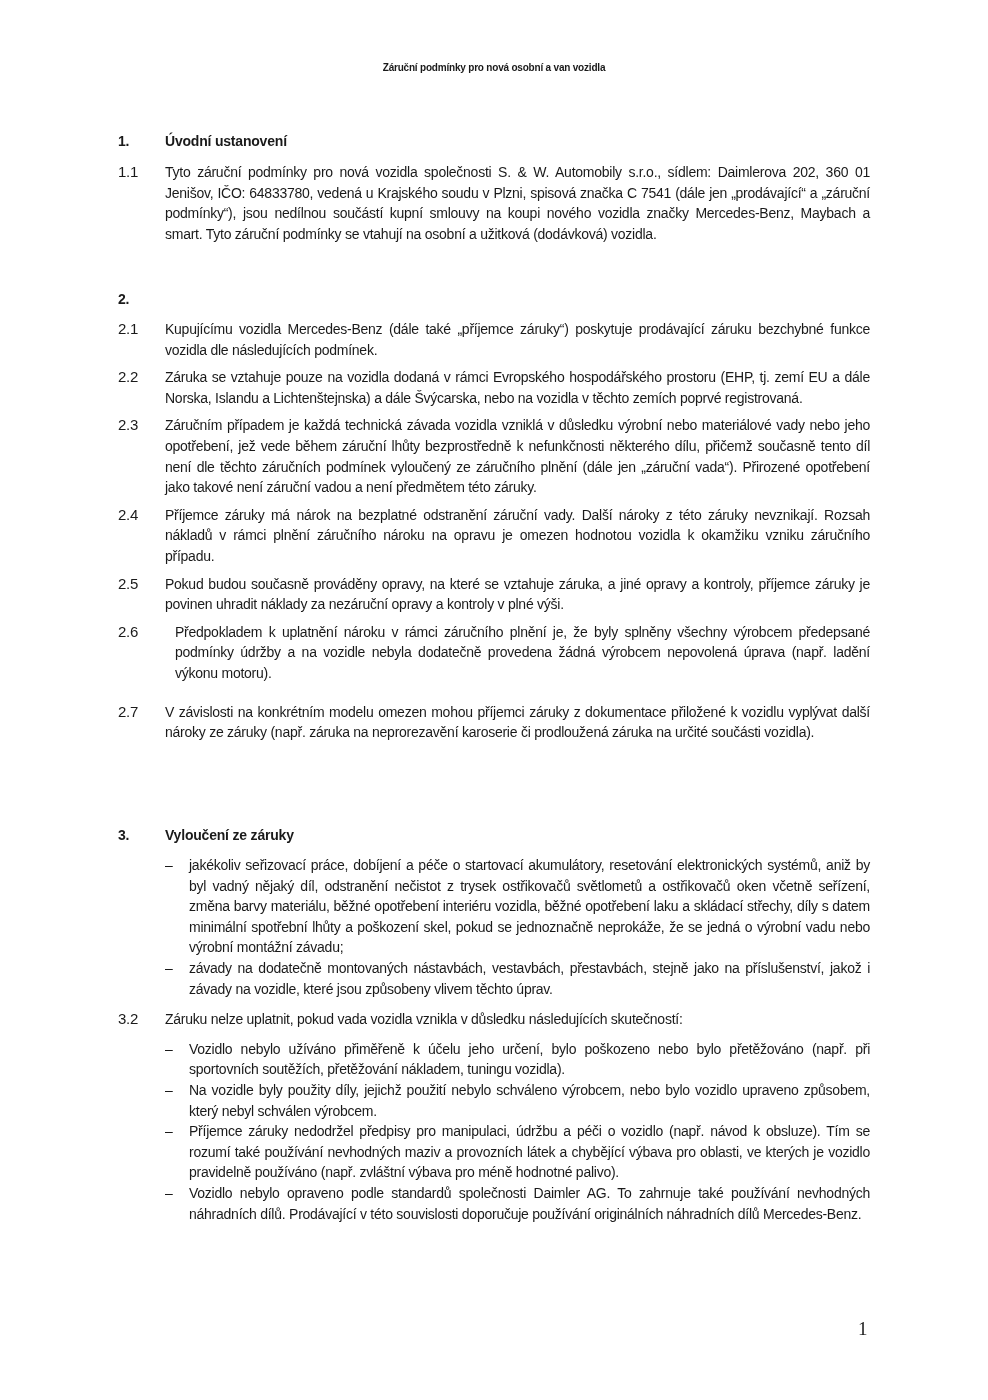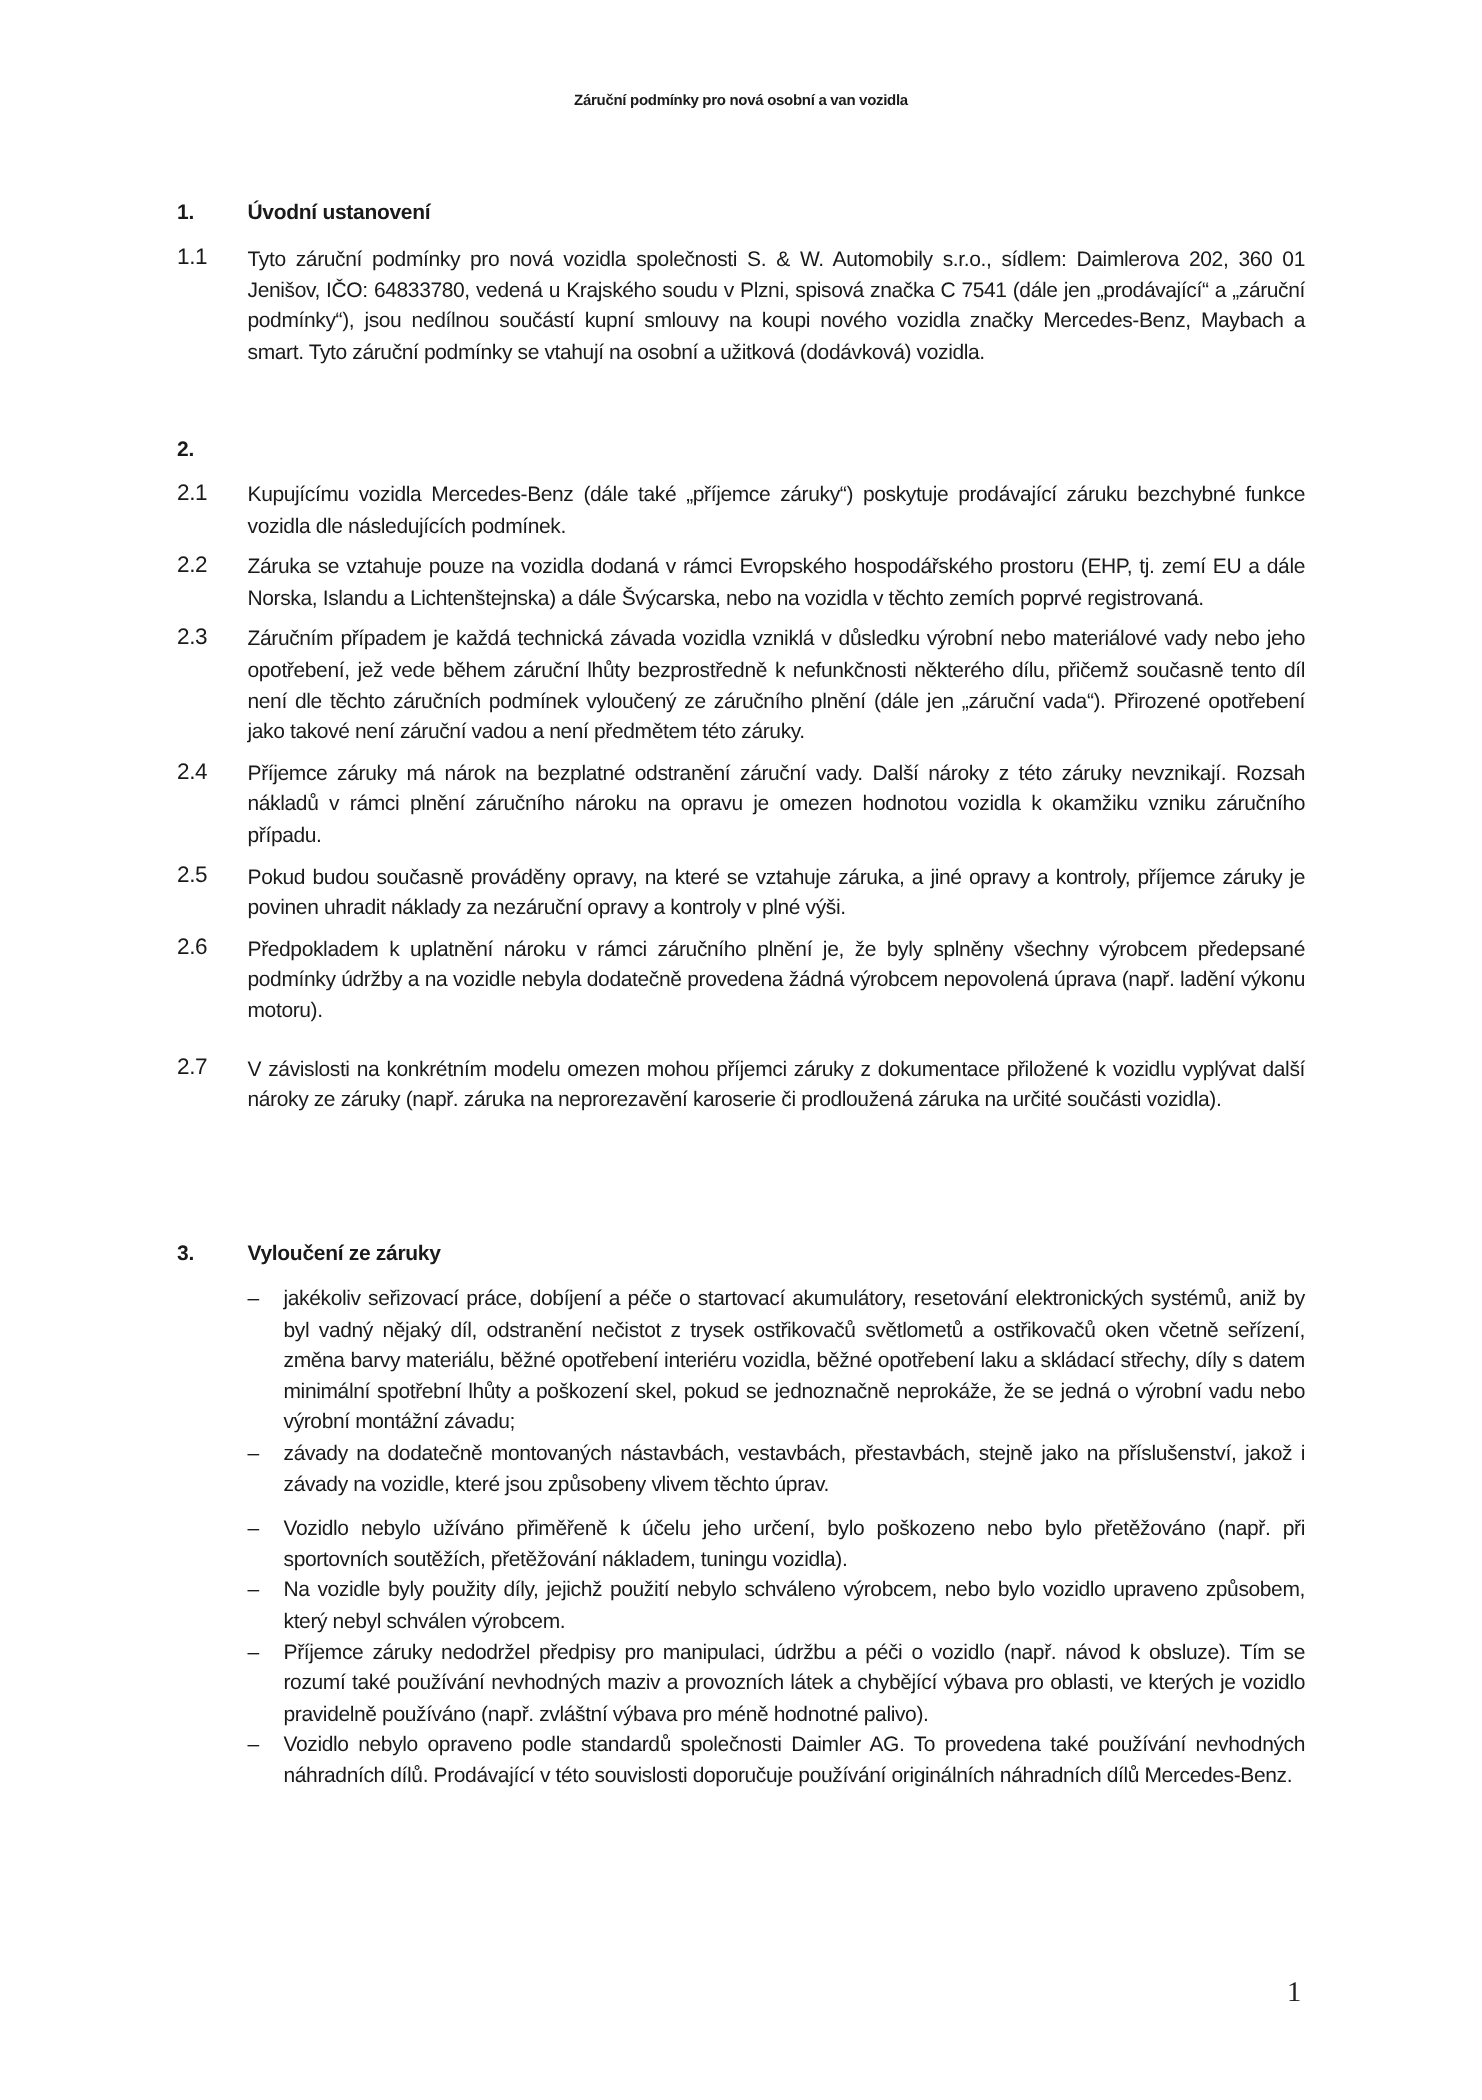--- a/index.html
+++ b/index.html
@@ -56,21 +56,21 @@
       <span class="para-text">Záručním případem je každá technická závada vozidla vzniklá v důsledku výrobní nebo materiálové vady nebo jeho opotřebení, jež vede během záruční lhůty bezprostředně k nefunkčnosti některého dílu, přičemž současně tento díl není dle těchto záručních podmínek vyloučený ze záručního plnění (dále jen „záruční vada“). Přirozené opotřebení jako takové není záruční vadou a není předmětem této záruky.</span>
     </div>
     <div class="para" style="margin-top:7px;">
       <span class="para-num">2.4</span>
       <span class="para-text">Příjemce záruky má nárok na bezplatné odstranění záruční vady. Další nároky z této záruky nevznikají. Rozsah nákladů v rámci plnění záručního nároku na opravu je omezen hodnotou vozidla k okamžiku vzniku záručního případu.</span>
     </div>
     <div class="para" style="margin-top:7px;">
       <span class="para-num">2.5</span>
       <span class="para-text">Pokud budou současně prováděny opravy, na které se vztahuje záruka, a jiné opravy a kontroly, příjemce záruky je povinen uhradit náklady za nezáruční opravy a kontroly v plné výši.</span>
     </div>
-    <div class="para" style="margin-top:7px;">
+    <div class="para" style="margin-top:7px;gap:10px;">
       <span class="para-num">2.6</span>
       <span class="para-text">Předpokladem k uplatnění nároku v rámci záručního plnění je, že byly splněny všechny výrobcem předepsané podmínky údržby a na vozidle nebyla dodatečně provedena žádná výrobcem nepovolená úprava (např. ladění výkonu motoru).</span>
     </div>
     <div class="para" style="margin-top:18px;">
       <span class="para-num">2.7</span>
       <span class="para-text">V závislosti na konkrétním modelu omezen mohou příjemci záruky z dokumentace přiložené k vozidlu vyplývat další nároky ze záruky (např. záruka na neprorezavění karoserie či prodloužená záruka na určité součásti vozidla).</span>
     </div>
   </div>
 
   <div class="section" style="top:825px;">
@@ -81,34 +81,38 @@
     <ul class="bullets" style="margin:9px 0 0 47px;">
       <li class="bullet">
         <span class="dash">–</span>
         <span class="b-text">jakékoliv seřizovací práce, dobíjení a péče o startovací akumulátory, resetování elektronických systémů, aniž by byl vadný nějaký díl, odstranění nečistot z trysek ostřikovačů světlometů a ostřikovačů oken včetně seřízení, změna barvy materiálu, běžné opotřebení interiéru vozidla, běžné opotřebení laku a skládací střechy, díly s datem minimální spotřební lhůty a poškození skel, pokud se jednoznačně neprokáže, že se jedná o výrobní vadu nebo výrobní montážní závadu;</span>
       </li>
       <li class="bullet">
         <span class="dash">–</span>
         <span class="b-text">závady na dodatečně montovaných nástavbách, vestavbách, přestavbách, stejně jako na příslušenství, jakož i závady na vozidle, které jsou způsobeny vlivem těchto úprav.</span>
       </li>
     </ul>
+    <div class="para" style="margin-top:10px;">
+      <span class="para-num">3.2</span>
+      <span class="para-text">Záruku nelze uplatnit, pokud vada vozidla vznikla v důsledku následujících skutečností:</span>
+    </div>
     <ul class="bullets" style="margin:9px 0 0 47px;">
       <li class="bullet">
         <span class="dash">–</span>
         <span class="b-text">Vozidlo nebylo užíváno přiměřeně k účelu jeho určení, bylo poškozeno nebo bylo přetěžováno (např. při sportovních soutěžích, přetěžování nákladem, tuningu vozidla).</span>
       </li>
       <li class="bullet">
         <span class="dash">–</span>
         <span class="b-text">Na vozidle byly použity díly, jejichž použití nebylo schváleno výrobcem, nebo bylo vozidlo upraveno způsobem, který nebyl schválen výrobcem.</span>
       </li>
       <li class="bullet">
         <span class="dash">–</span>
         <span class="b-text">Příjemce záruky nedodržel předpisy pro manipulaci, údržbu a péči o vozidlo (např. návod k obsluze). Tím se rozumí také používání nevhodných maziv a provozních látek a chybějící výbava pro oblasti, ve kterých je vozidlo pravidelně používáno (např. zvláštní výbava pro méně hodnotné palivo).</span>
       </li>
       <li class="bullet">
         <span class="dash">–</span>
-        <span class="b-text">Vozidlo nebylo opraveno podle standardů společnosti Daimler AG. To provedena také používání nevhodných náhradních dílů. Prodávající v této souvislosti doporučuje používání originálních náhradních dílů Mercedes-Benz.</span>
+        <span class="b-text">Vozidlo nebylo opraveno podle standardů společnosti Daimler AG. To zahrnuje také používání nevhodných náhradních dílů. Prodávající v této souvislosti doporučuje používání originálních náhradních dílů Mercedes-Benz.</span>
       </li>
     </ul>
   </div>
 </div>
 
 <div class="page-number">1</div>
 
 </body></html>

